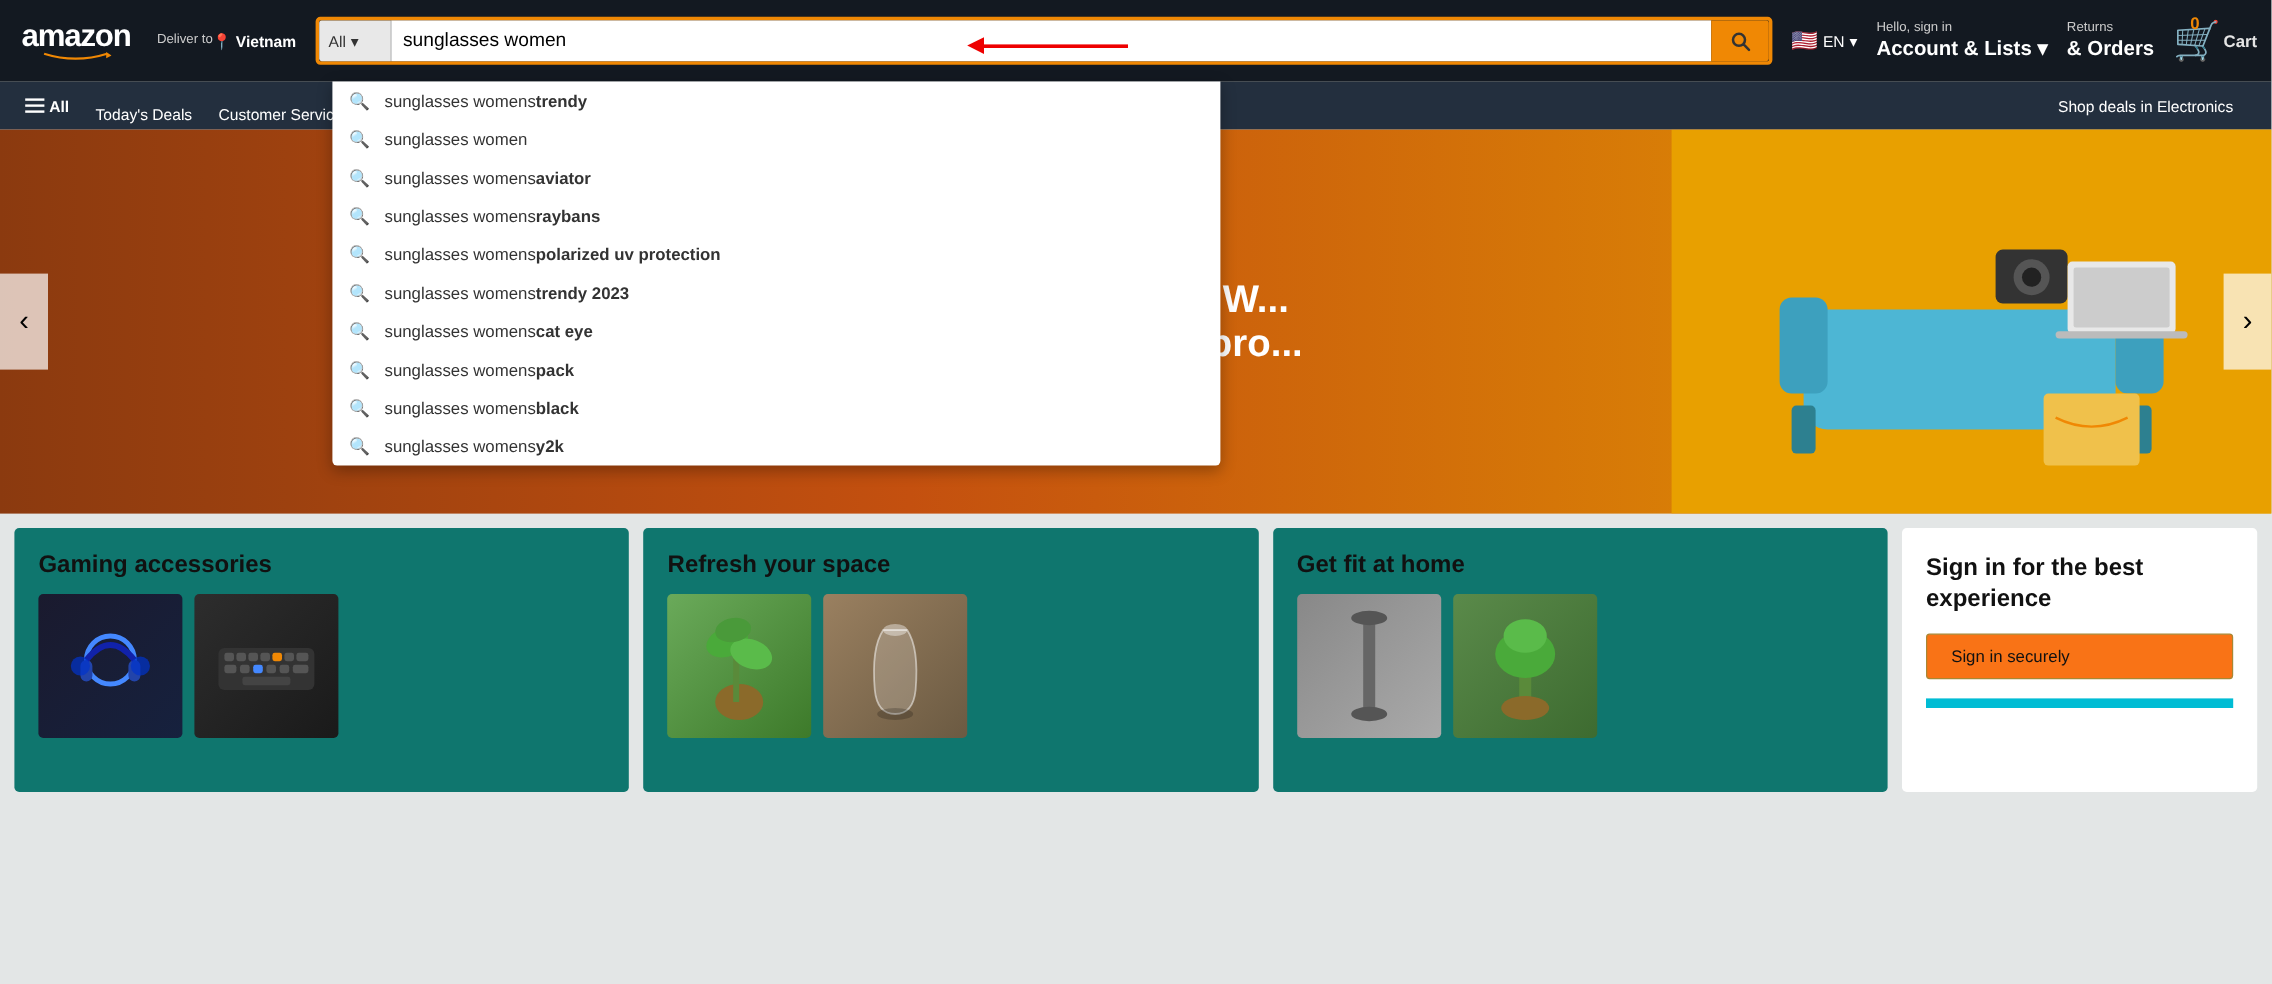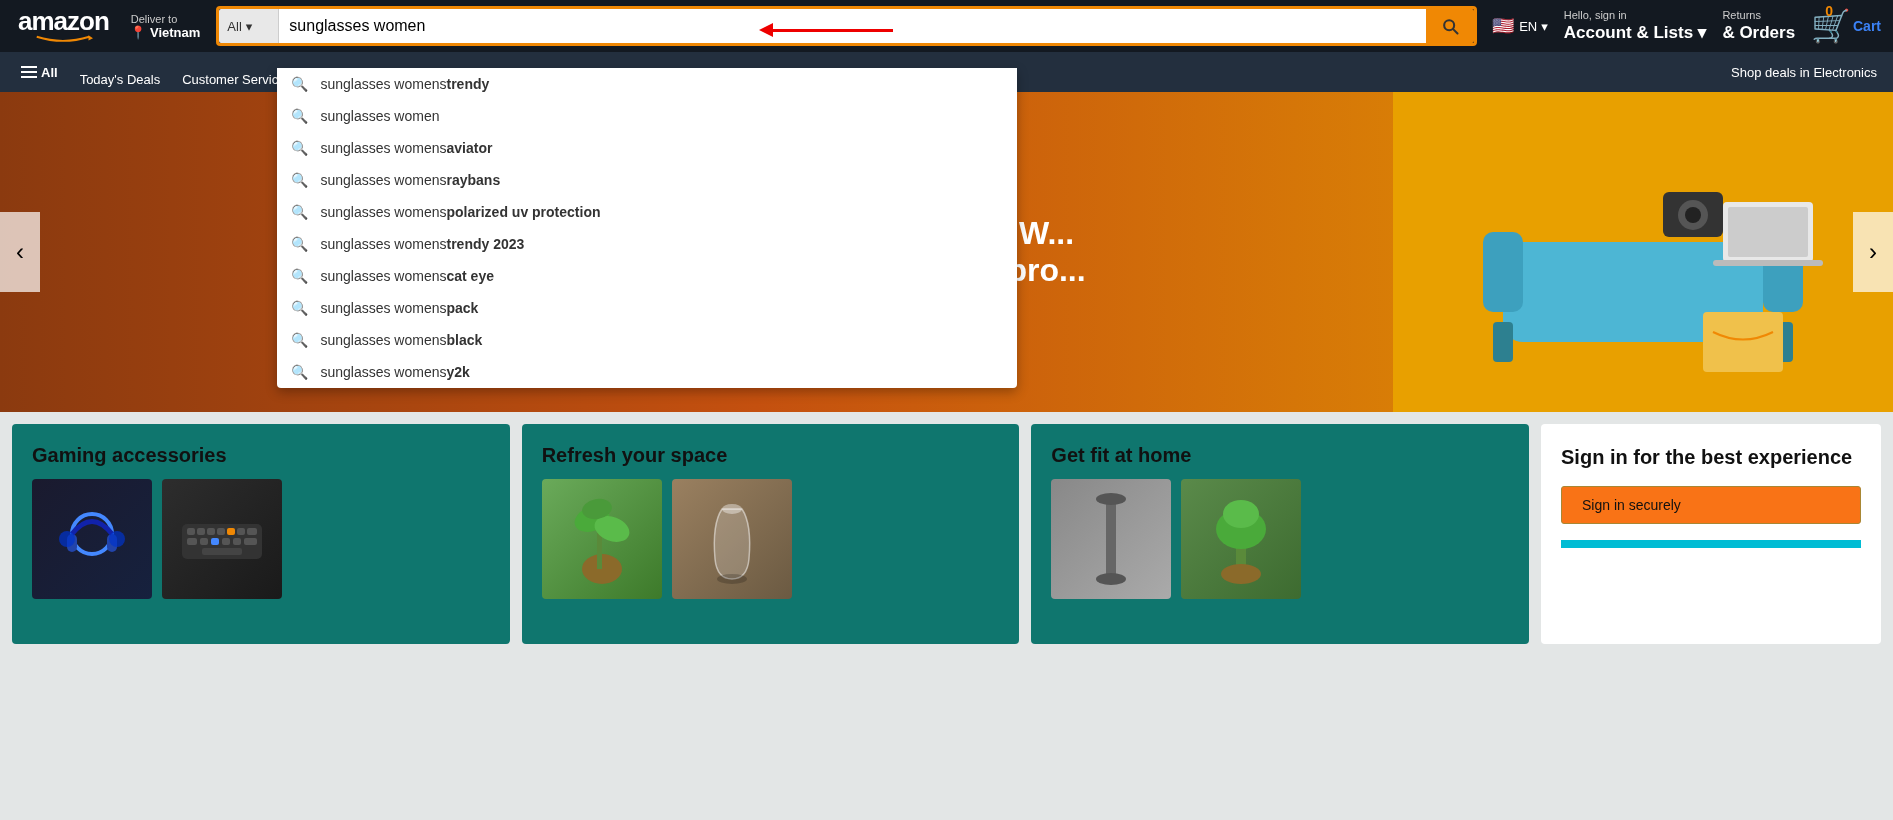--- a/index.html
+++ b/index.html
@@ -5,21 +5,21 @@
     * { margin: 0; padding: 0; box-sizing: border-box; }
     body { font-family: Arial, sans-serif; font-size: 14px; background: #e3e6e6; width: 1893px; min-height: 820px; overflow-x: hidden; }
 
     
     .header {
       background: #131921;
       display: flex;
       align-items: center;
       padding: 8px 12px;
       gap: 8px;
-      height: 52px;
+      height: 68px;
       position: relative;
       z-index: 100;
     }
 
     .amazon-logo {
       display: flex;
       flex-direction: column;
       align-items: center;
       margin-right: 4px;
       cursor: pointer;
@@ -34,21 +34,21 @@
     }
     .amazon-smile {
       width: 60px;
       height: 10px;
     }
 
     .deliver-to {
       color: #ccc;
       font-size: 11px;
       display: flex;
-      flex-direction: column;
+      flex-direction: row;
       align-items: flex-start;
       margin-right: 4px;
       cursor: pointer;
       padding: 4px;
       white-space: nowrap;
     }
     .deliver-to .label { color: #ccc; font-size: 11px; }
     .deliver-to .location {
       color: white;
       font-size: 13px;
@@ -197,21 +197,21 @@
       gap: 4px;
       font-weight: bold;
     }
     .hamburger { display: flex; flex-direction: column; gap: 3px; }
     .hamburger span { width: 16px; height: 2px; background: white; display: block; }
     .nav-spacer { flex: 1; }
     .nav-deals-electronics {
       color: white;
       font-size: 13px;
       cursor: pointer;
-      margin-right: 4px;
+      margin-right: 20px;
     }
 
     
     .autocomplete-dropdown {
       position: absolute;
       top: 68px;
       left: 277px;
       width: 740px;
       background: white;
       box-shadow: 0 4px 12px rgba(0,0,0,0.3);
@@ -317,21 +317,21 @@
       align-items: center;
       justify-content: center;
       font-size: 30px;
     }
 
     
     .signin-card {
       background: white;
       border-radius: 4px;
       padding: 20px;
-      width: 340px;
+      width: 296px;
       min-height: 220px;
       flex-shrink: 0;
     }
     .signin-title {
       font-size: 20px;
       font-weight: bold;
       margin-bottom: 16px;
       color: #111;
       line-height: 1.3;
     }
@@ -408,21 +408,21 @@
     </div>
     <div class="header-link">
       <div class="top">Returns</div>
       <div class="bottom">&amp; Orders</div>
     </div>
     <div class="cart-link">
       <div style="position:relative; display:inline-block;">
         <span style="font-size:32px; color:white;">🛒</span>
         <span class="cart-count" style="position:absolute;top:-4px;left:14px;color:#f08804;font-weight:bold;font-size:14px;">0</span>
       </div>
-      <span style="color:#3b82f6;font-weight:bold;font-size:14px;">Cart</span>
+      <span style="color:#e5e5e5;font-weight:bold;font-size:14px;">Cart</span>
     </div>
   </div>
 </header>
 
 <nav class="navbar">
   <div class="nav-item nav-all">
     <div class="hamburger">
       <span></span>
         <span></span>
         <span></span>

